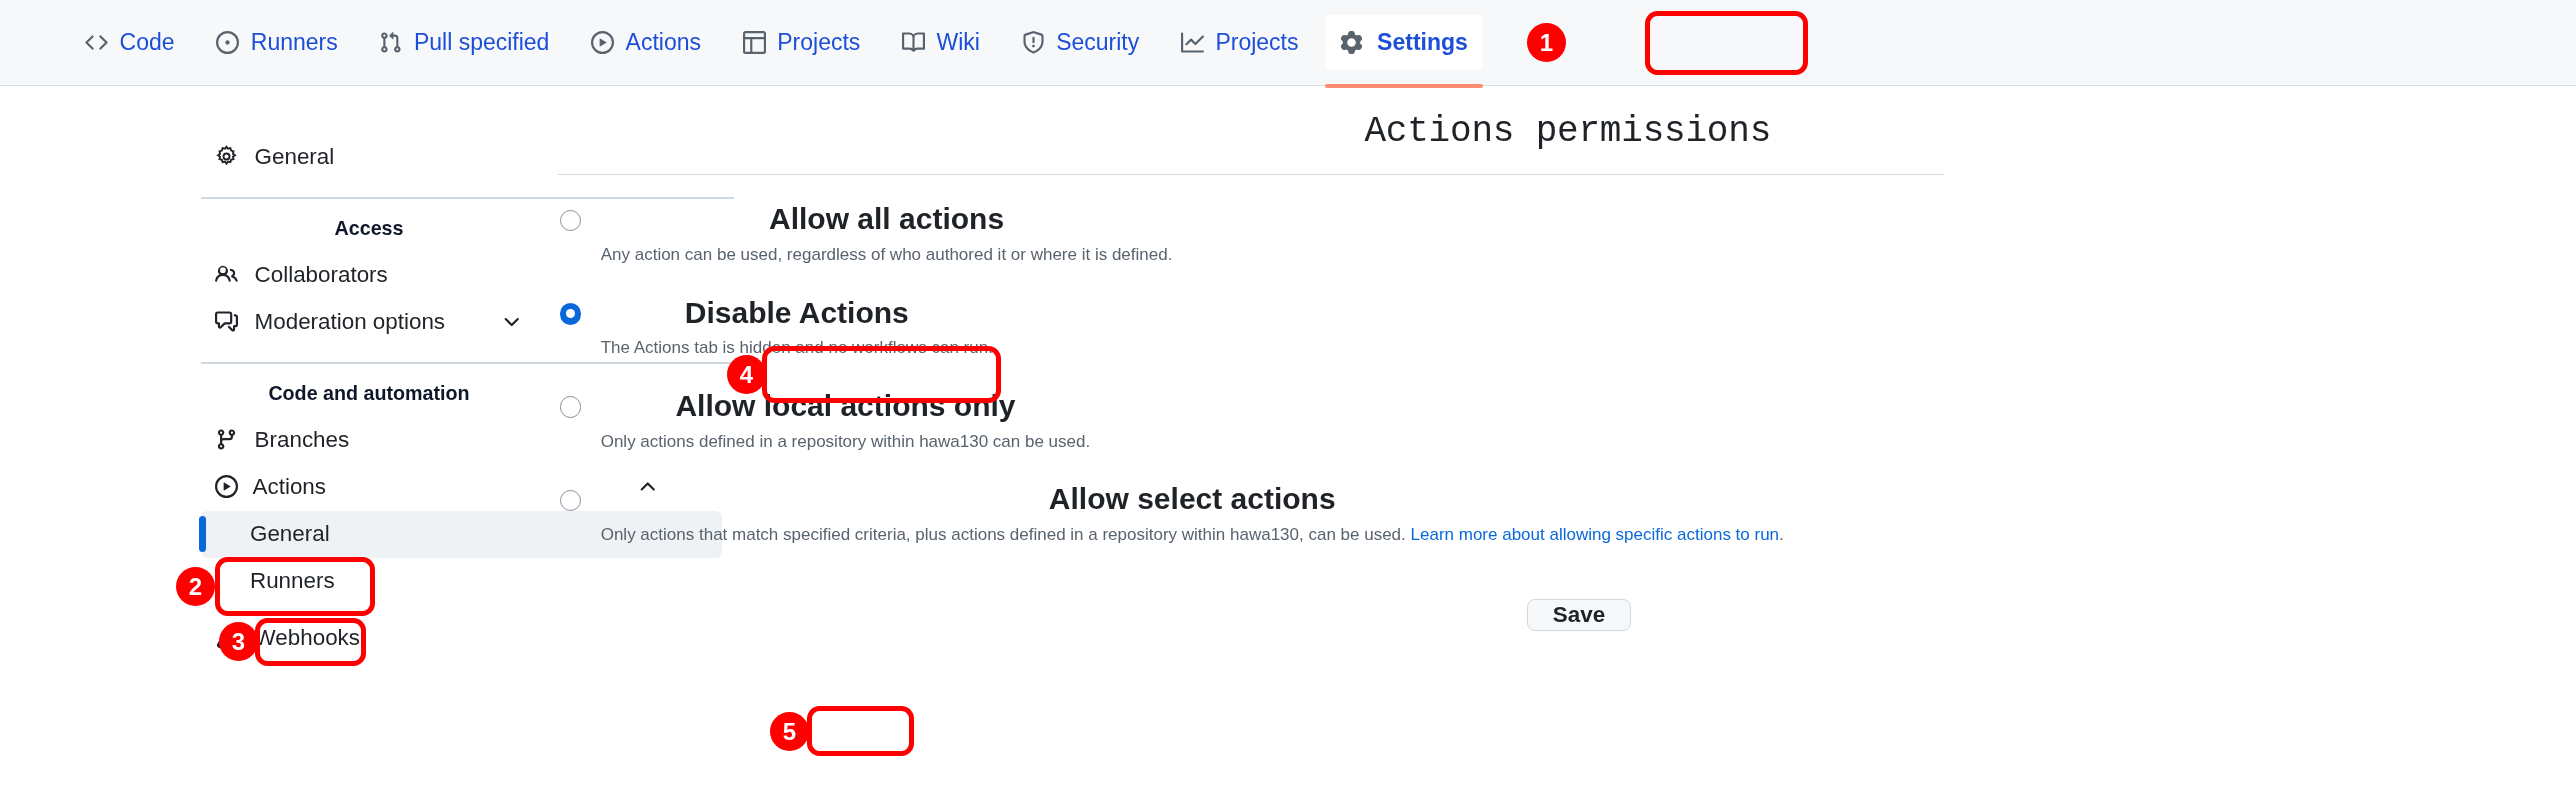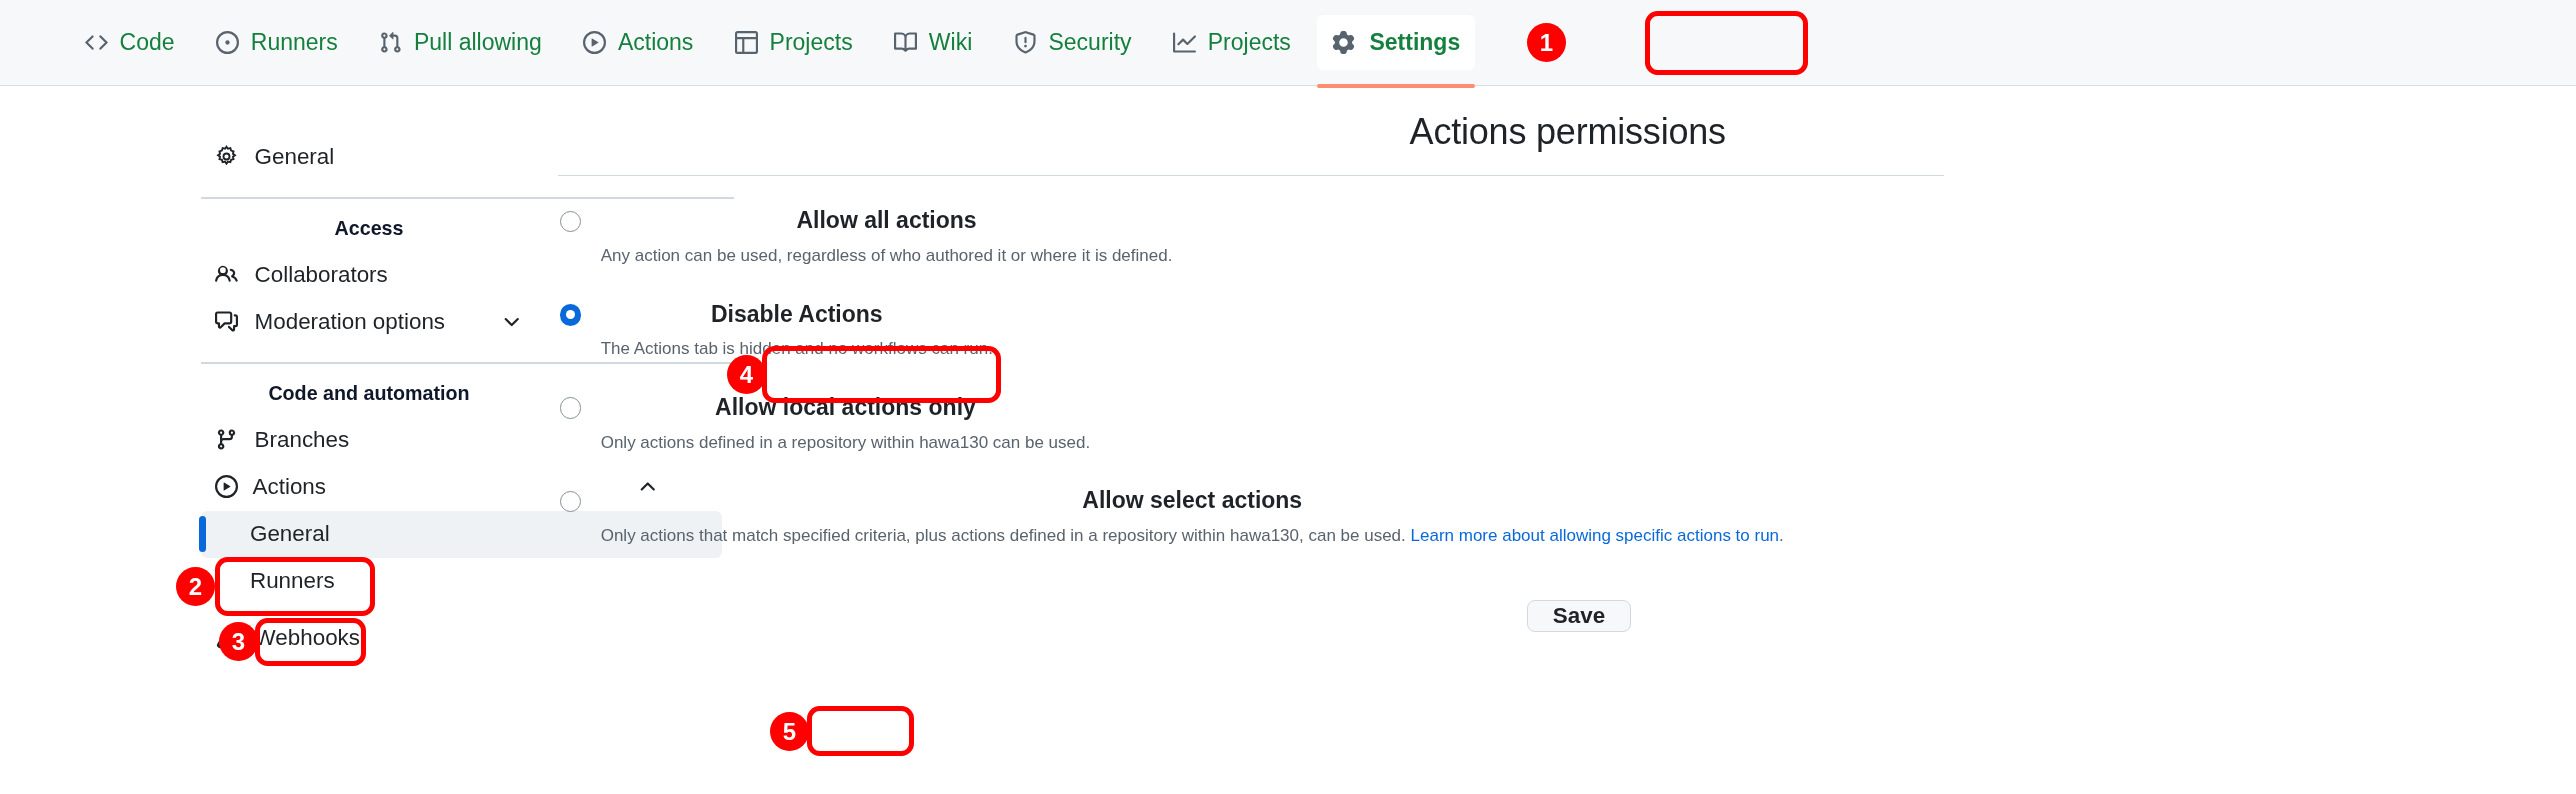--- a/index.html
+++ b/index.html
@@ -24,21 +24,21 @@
   }
   .nav-item {
     display: flex;
     align-items: center;
     gap: 11.6px;
     height: 55px;
     padding: 0 15px;
     margin-right: 11.6px;
     border-radius: 6.3px;
     font-size: 23px;
-    color: #15803d;
+    color: #1d4ed8;
     white-space: nowrap;
     position: relative;
   }
   .nav-item .nav-ico { display:flex; align-items:center; color:#59636e; }
   .nav-item.active {
     font-weight: bold;
     background: #ffffff;
     gap: 14px;
   }
   .nav-underline {
@@ -109,20 +109,21 @@
   }
 
   
   #content { flex: 1; padding-left: 18px; padding-top: 0; }
   #content-title {
     font-size: 36px;
     font-weight: normal;
     color: #1f2328;
     margin: 0 0 21.5px 4.5px;
     letter-spacing: -0.2px;
+    font-family: Liberation Mono, monospace;
   }
   #content-divider {
     height: 1.8px;
     background: #d1d9e0;
     width: 1386px;
     margin-left: 2.7px;
     margin-bottom: 29px;
   }
 
   .radio-row { display: flex; margin-bottom: 7.2px; position: relative; }
@@ -144,21 +145,21 @@
   .radio-outer.checked::after {
     content: "";
     position: absolute;
     left: 6.3px; top: 6.3px;
     width: 9px; height: 9px;
     border-radius: 50%;
     background: #ffffff;
   }
   .radio-text { padding-bottom: 19.7px; }
   .radio-label {
-    font-size: 23px;
+    font-size: 30px;
     font-weight: bold;
     color: #1f2328;
     line-height: 30px;
   }
   .radio-desc {
     font-size: 17px;
     color: #59636e;
     line-height: 32px;
     margin-top: 4.5px;
     max-width: 1343px;
@@ -230,21 +231,21 @@
     </span>
     <span>Runners</span>
   </div>
 
   <div class="nav-item">
     <span class="nav-ico">
       <svg width="23" height="23" viewBox="0 0 16 16" fill="currentColor">
           <path d="M1.5 3.25a2.25 2.25 0 1 1 3 2.122v5.256a2.251 2.251 0 1 1-1.5 0V5.372A2.25 2.25 0 0 1 1.5 3.25Zm5.677-.177L9.573.677A.25.25 0 0 1 10 .854V2.5h1A2.5 2.5 0 0 1 13.5 5v5.628a2.251 2.251 0 1 1-1.5 0V5a1 1 0 0 0-1-1h-1v1.646a.25.25 0 0 1-.427.177L7.177 3.427a.25.25 0 0 1 0-.354ZM3.75 2.5a.75.75 0 1 0 0 1.5.75.75 0 0 0 0-1.5Zm0 9.5a.75.75 0 1 0 0 1.5.75.75 0 0 0 0-1.5Zm8.25.75a.75.75 0 1 0 1.5 0 .75.75 0 0 0-1.5 0Z"></path>
         </svg>
     </span>
-    <span>Pull allowing</span>
+    <span>Pull specified</span>
   </div>
 
   <div class="nav-item">
     <span class="nav-ico">
       <svg width="23" height="23" viewBox="0 0 16 16" fill="currentColor">
           <path d="M8 0a8 8 0 1 1 0 16A8 8 0 0 1 8 0ZM1.5 8a6.5 6.5 0 1 0 13 0 6.5 6.5 0 0 0-13 0Zm4.879-2.773 4.264 2.559a.25.25 0 0 1 0 .428l-4.264 2.559A.25.25 0 0 1 6 10.559V5.442a.25.25 0 0 1 .379-.215Z"></path>
         </svg>
     </span>
     <span>Actions</span>
   </div>

